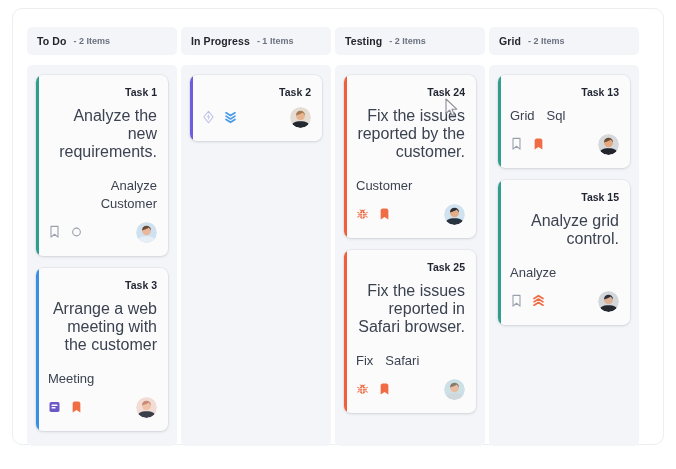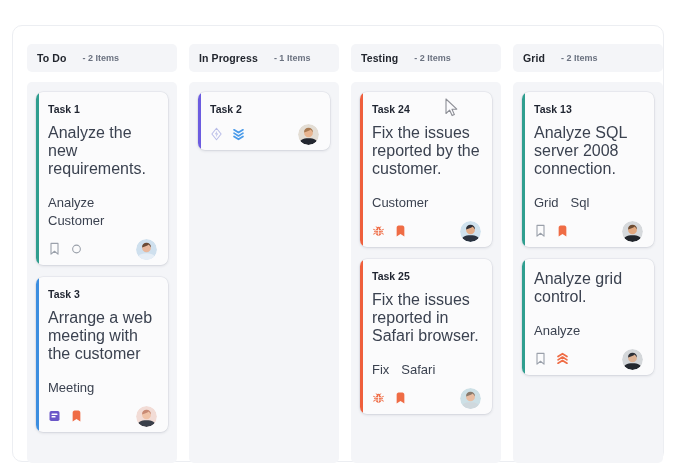--- a/index.html
+++ b/index.html
@@ -11,30 +11,30 @@
   #screen {
     position: relative;
     width: 676px;
     height: 469px;
     overflow: hidden;
     background: #ffffff;
   }
   .board {
     position: absolute;
     left: 12px;
-    top: 25px;
+    top: 8px;
     width: 652px;
     height: 437px;
     background: #ffffff;
     border: 1px solid #eceef2;
     border-radius: 10px;
     box-sizing: border-box;
     padding: 18px 14px 14px 14px;
     display: flex;
-    gap: 12px;
+    gap: 4px;
     align-items: flex-start;
   }
   .column {
     width: 150px;
     flex: 0 0 150px;
     display: flex;
     flex-direction: column;
   }
   .col-header {
     background: #f4f5f8;
@@ -51,41 +51,42 @@
   .col-title {
     font-size: 10.5px;
     font-weight: bold;
     color: #22262e;
     letter-spacing: 0.1px;
   }
   .col-count {
     font-size: 9px;
     font-weight: bold;
     color: #6b7280;
-    margin-left: 16px;
+    margin-left: 7px;
   }
   .col-body {
     background: #f4f5f8;
     border-radius: 5px;
     padding: 10px 9px;
     box-sizing: border-box;
     min-height: 381px;
     display: flex;
     flex-direction: column;
     gap: 12px;
     align-items: stretch;
   }
   .card {
     position: relative;
     background: #fbfbfc;
     border-radius: 7px;
     box-shadow: 0 1px 3px rgba(30,35,60,0.13), 0 0 0 0.5px rgba(220,222,230,0.7);
-    padding: 11px 11px 6px 12px;
+    padding: 11px 11px 14px 12px;
     box-sizing: border-box;
     overflow: hidden;
+    text-align: right;
   }
   .card::before {
     content: "";
     position: absolute;
     left: 0;
     top: 0;
     bottom: 0;
     width: 2.5px;
     border-radius: 7px 0 0 7px;
     background: var(--accent, #34a08e);
@@ -392,21 +393,20 @@
         </div>
       </div>
       <div class="column">
         <div class="col-header">
           <span class="col-title">Grid</span>
           <span class="col-count">- 2 Items</span>
         </div>
         <div class="col-body">
           <div class="card" style="--accent: #2f9e8f;">
             <div class="card-title">Task 13</div>
-            <div class="card-desc">Analyze SQL server 2008 connection.</div>
             <div class="card-tags">
               <span>Grid</span>
               <span>Sql</span>
             </div>
             <div class="card-footer">
               <div class="footer-icons">
                 <span>
                   <svg class="ficon" viewBox="0 0 14 16">
                     <path d="M3 1.6h8v12.3l-4-3.3-4 3.3z" fill="none" stroke="#9aa0aa" stroke-width="1.25" stroke-linejoin="round"></path>
                   </svg>
@@ -428,20 +428,21 @@
       <rect width="24" height="24" fill="#d6d9dc"></rect>
       <path d="M1 24c0-5.4 4.9-7.6 11-7.6S23 18.6 23 24z" fill="#22262c"></path>
       <circle cx="12" cy="10.2" r="5" fill="#e2a87f"></circle>
       <path d="M6.9 9.6C6.9 5.9 9 4.2 12 4.2s5.1 1.7 5.1 5.4c-1.2-1-2-2.4-2.3-3.2-1.2 1.4-4.5 2.3-7.9 3.2z" fill="#6d4c33"></path>
     </g>
   </svg>
               </div>
             </div>
           </div>
           <div class="card" style="--accent: #2f9e8f;">
+            <div class="card-title">Task 15</div>
             <div class="card-desc">Analyze grid control.</div>
             <div class="card-tags">
               <span>Analyze</span>
             </div>
             <div class="card-footer">
               <div class="footer-icons">
                 <span>
                   <svg class="ficon" viewBox="0 0 14 16">
                     <path d="M3 1.6h8v12.3l-4-3.3-4 3.3z" fill="none" stroke="#9aa0aa" stroke-width="1.25" stroke-linejoin="round"></path>
                   </svg>

